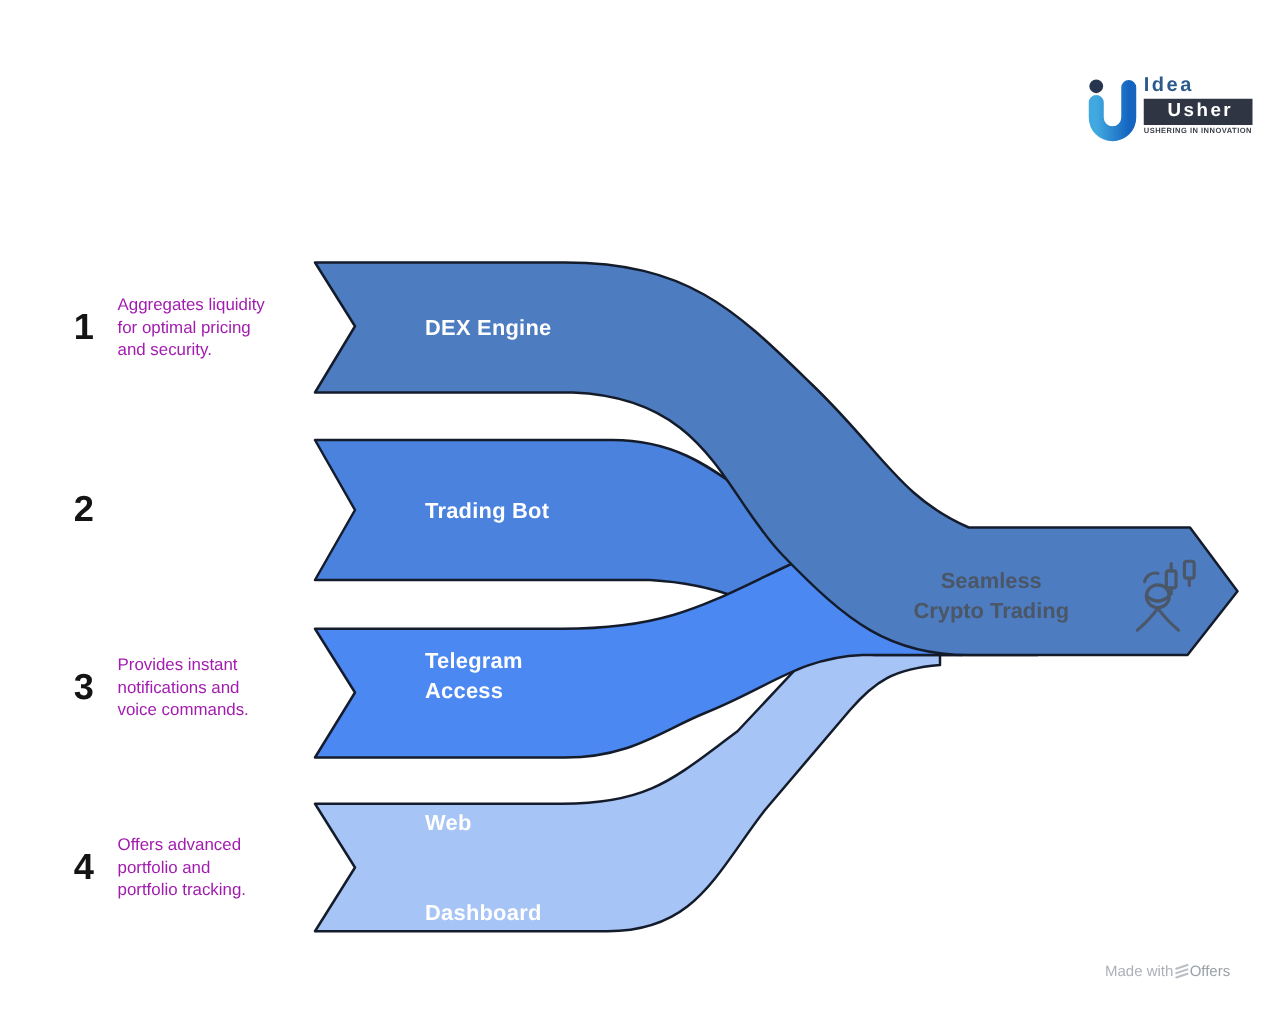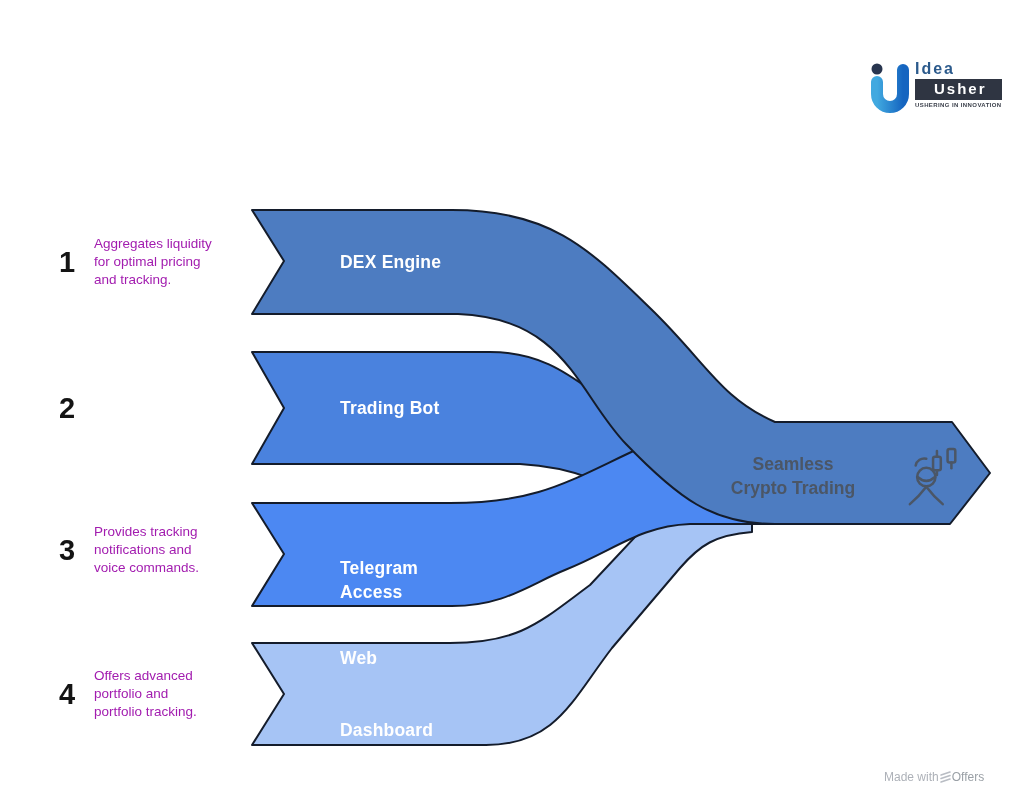--- a/index.html
+++ b/index.html
@@ -53,43 +53,43 @@
                L952,422 L990,473 L950,524 L775,524 C712,524 678,498 626,444
                C578,394 566,318 458,314 L252,314 L284,261 Z" fill="#4D7CC1"></path>
     </g>
   </svg>
 
   <div class="step-row" style="top:226px;">
     <div class="step-num">1</div>
     <div class="step-desc">
       <div>Aggregates liquidity</div>
       <div>for optimal pricing</div>
-      <div>and tracking.</div>
+      <div>and security.</div>
     </div>
   </div>
   <div class="band-label" style="top:238px;">
     <span>DEX Engine</span>
   </div>
 
   <div class="step-row" style="top:372px;">
     <div class="step-num">2</div>
   </div>
   <div class="band-label" style="top:384px;">
     <span>Trading Bot</span>
   </div>
 
   <div class="step-row" style="top:514px;">
     <div class="step-num">3</div>
     <div class="step-desc">
-      <div>Provides tracking</div>
+      <div>Provides instant</div>
       <div>notifications and</div>
       <div>voice commands.</div>
     </div>
   </div>
-  <div class="band-label" style="top:556px;">
+  <div class="band-label" style="top:516px;">
     <span>Telegram</span>
     <span>Access</span>
   </div>
 
   <div class="step-row" style="top:658px;">
     <div class="step-num">4</div>
     <div class="step-desc">
       <div>Offers advanced</div>
       <div>portfolio and</div>
       <div>portfolio tracking.</div>

